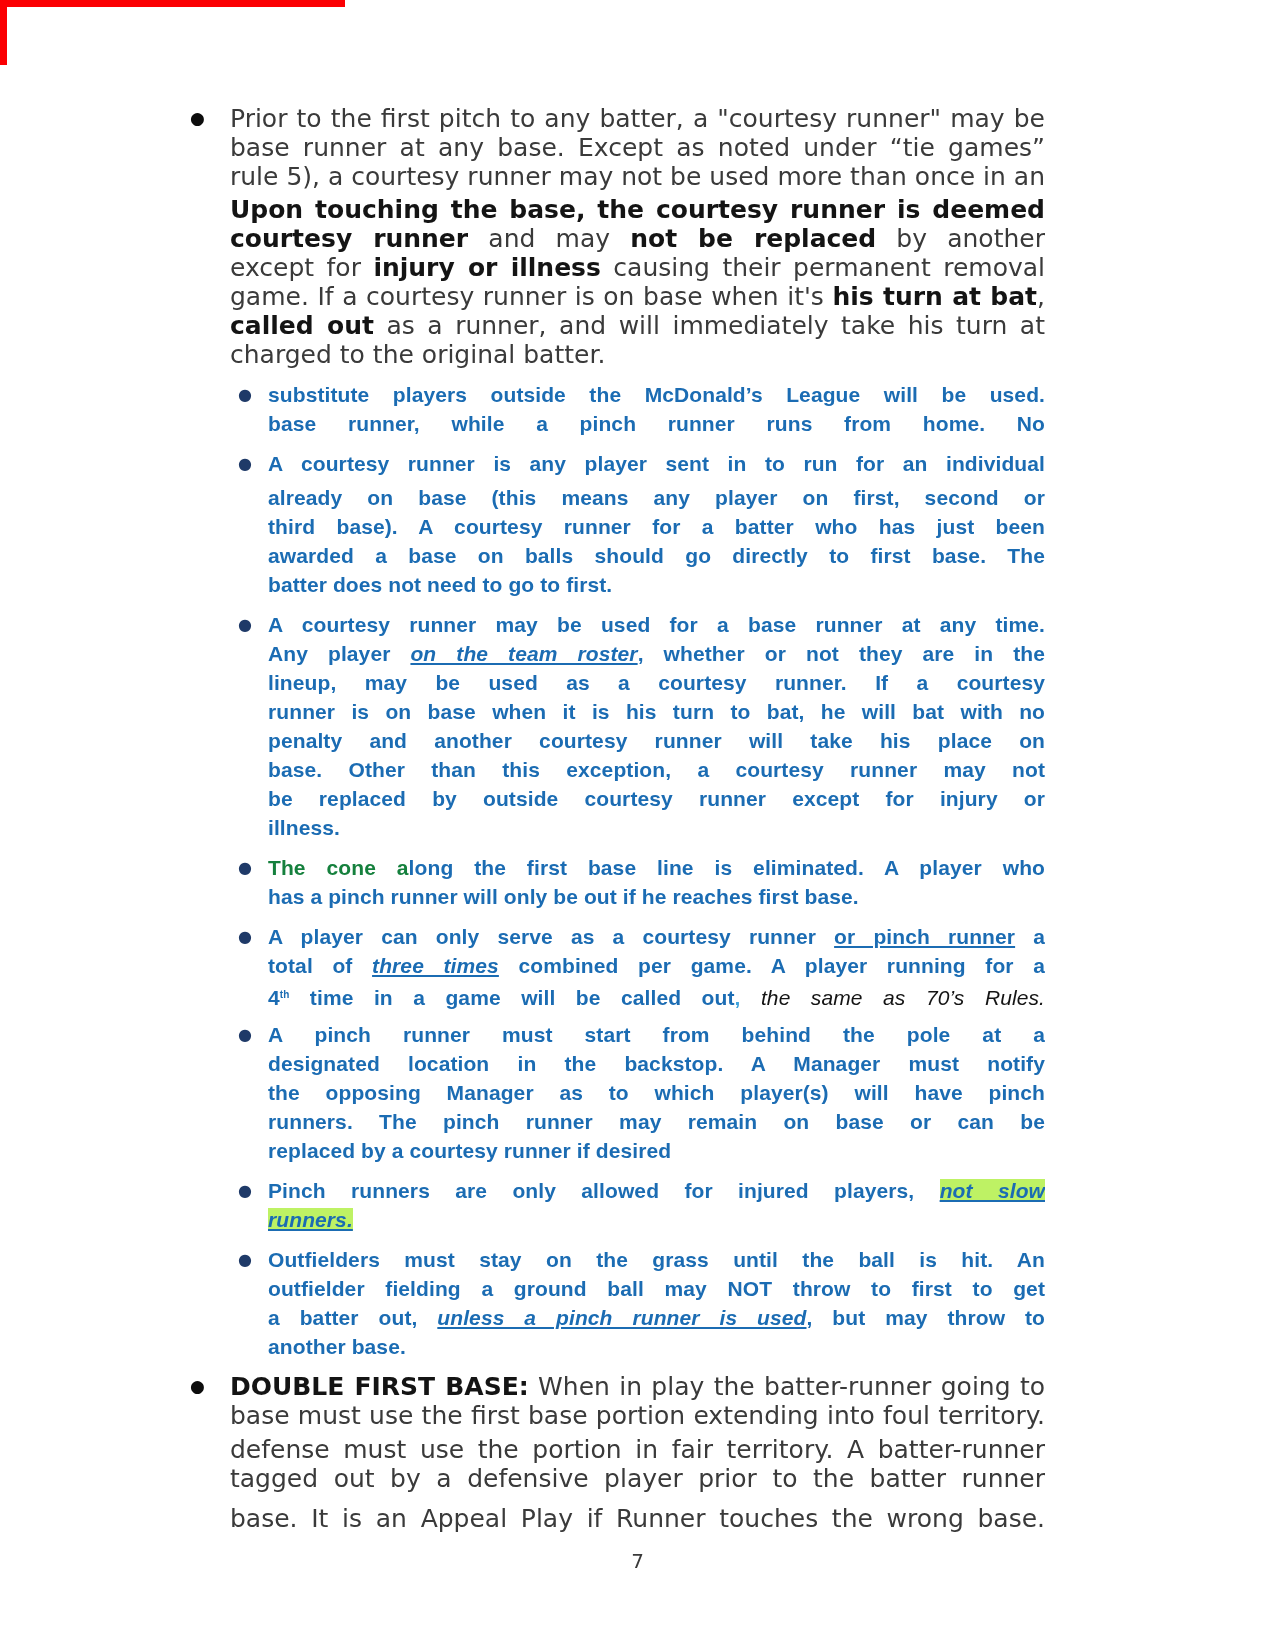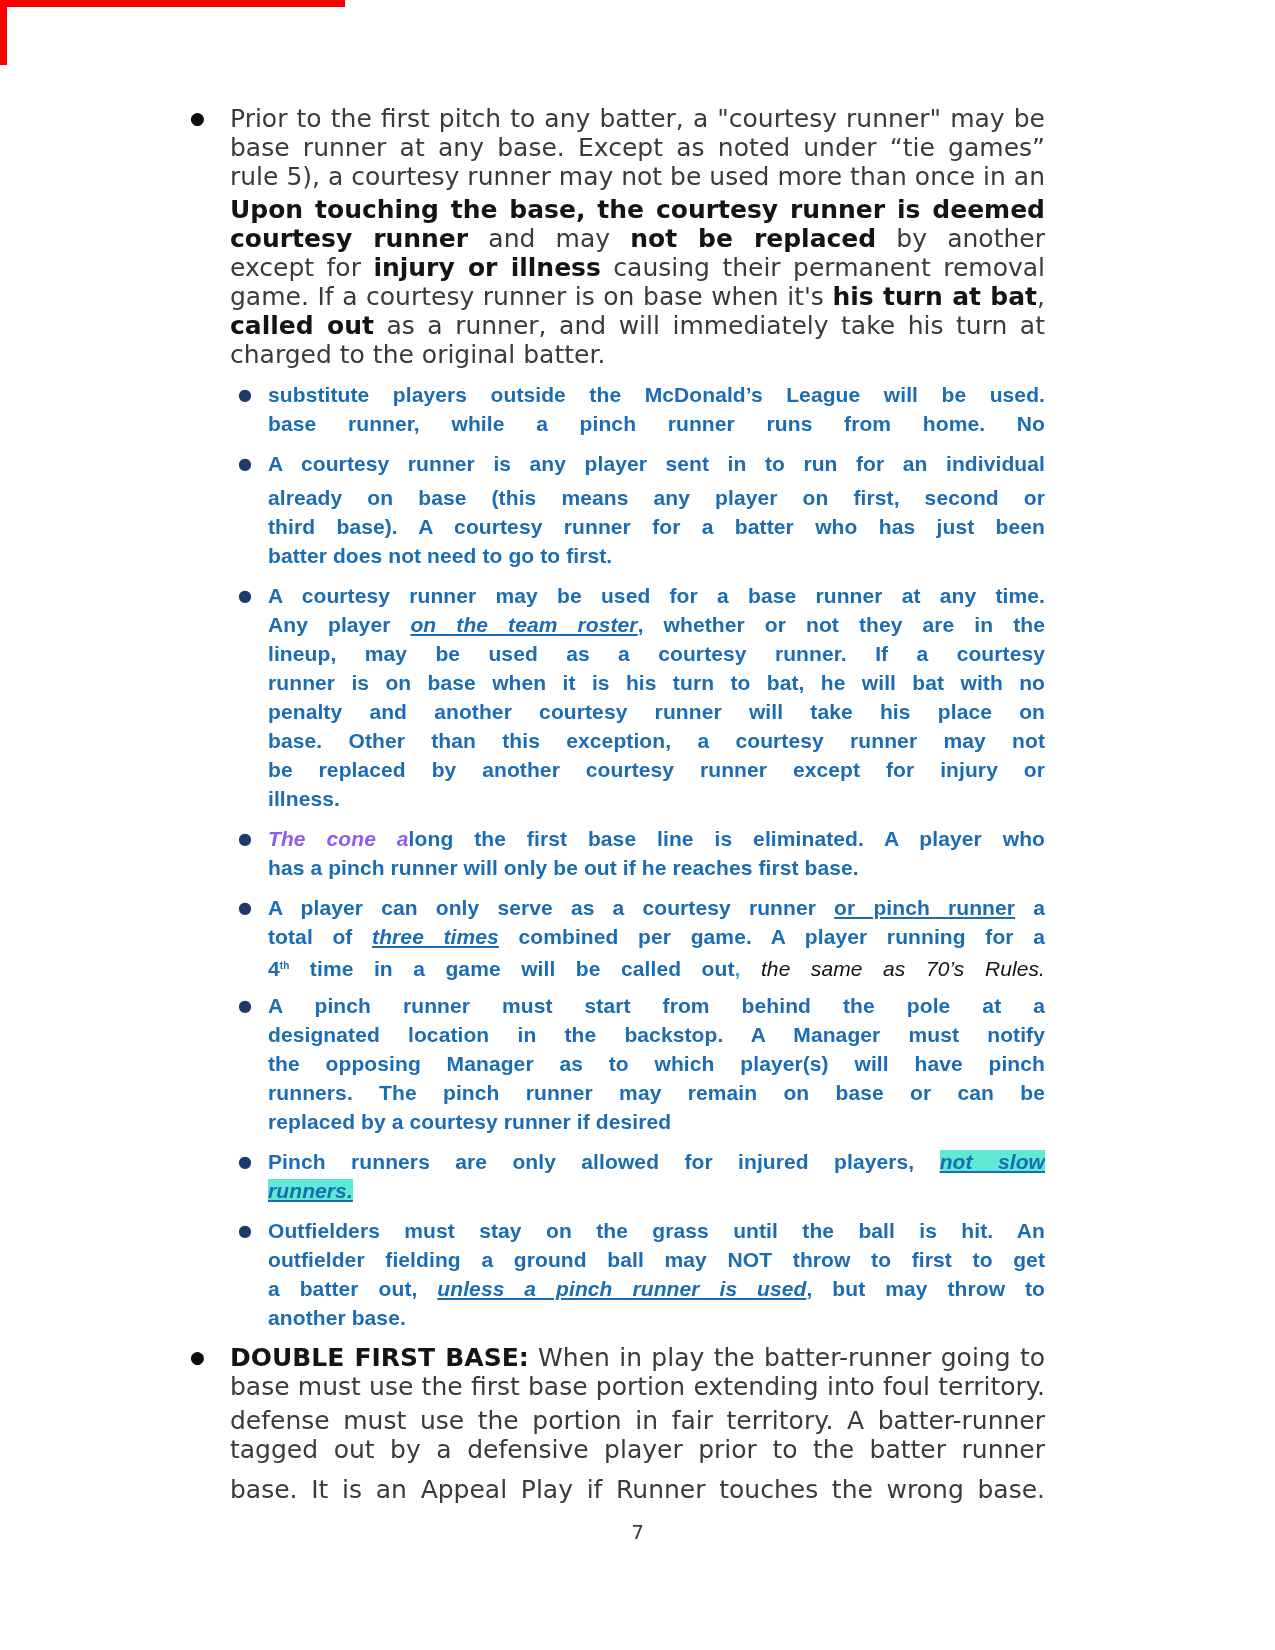--- a/index.html
+++ b/index.html
@@ -35,23 +35,23 @@
   .level1 .line{font-family:"DejaVu Sans",sans-serif;font-size:25px;color:#3a3a3a;}
   .level2 .line{font-family:"Liberation Sans",sans-serif;font-weight:700;font-size:21px;color:#1b6cb3;letter-spacing:0.1px;}
 
   
   .run-n{}
   .run-b{font-weight:700;color:#141414;}
   .run-bi{font-weight:400;font-style:italic;color:#141414;font-family:"Liberation Sans",sans-serif;font-size:21px;}
   .run-bl{}
   .run-blu{text-decoration:underline;}
   .run-blui{text-decoration:underline;font-style:italic;}
-  .run-lt{color:#8b5cf6;font-style:italic;}
+  .run-lt{color:#15803d;}
   .run-cm{color:#3fa3dc;}
-  .run-hl{background:#5eead4;text-decoration:underline;font-style:italic;}
+  .run-hl{background:#bef264;text-decoration:underline;font-style:italic;}
   .run-sup{font-size:10px;vertical-align:7px;}
 
   .footer{
     margin-top:16px;width:100%;text-align:center;
     font-family:"DejaVu Sans",sans-serif;font-size:20px;color:#3a3a3a;
   }
 </style>
 </head>
 <body>
 
@@ -75,31 +75,32 @@
       <div class="bullet level2">
         <span class="marker m2">●</span>
         <div class="line"><span class="run-bl">substitute players outside the McDonald’s League will be used.</span></div>
         <div class="line"><span class="run-bl">base runner,  while a  pinch  runner runs  from home. No</span></div>
       </div>
       <div class="bullet level2">
         <span class="marker m2">●</span>
         <div class="line"><span class="run-bl">A courtesy runner is any player sent in to run for an individual</span></div>
         <div class="line" style="margin-top: 5px;"><span class="run-bl">already on base (this  means  any  player on first, second or</span></div>
         <div class="line"><span class="run-bl">third base).  A courtesy runner for a batter who has just been</span></div>
+        <div class="line"><span class="run-bl">awarded a base on balls should go directly to first base.  The</span></div>
         <div class="line last"><span class="run-bl">batter does not need to go to first.</span></div>
       </div>
       <div class="bullet level2">
         <span class="marker m2">●</span>
         <div class="line"><span class="run-bl">A courtesy runner may be used for a base runner at any time.</span></div>
         <div class="line"><span class="run-bl">Any player </span><span class="run-blui">on the team roster</span><span class="run-bl">, whether or not they are in the</span></div>
         <div class="line"><span class="run-bl">lineup,  may  be used as a  courtesy  runner. If a  courtesy</span></div>
         <div class="line"><span class="run-bl">runner is on base when it is his turn to bat, he will bat with no</span></div>
         <div class="line"><span class="run-bl">penalty and another courtesy runner will take his place on</span></div>
         <div class="line"><span class="run-bl">base.  Other than this exception, a courtesy runner may not</span></div>
-        <div class="line"><span class="run-bl">be replaced by another courtesy runner except for injury or</span></div>
+        <div class="line"><span class="run-bl">be replaced by outside courtesy runner except for injury or</span></div>
         <div class="line last"><span class="run-bl">illness.</span></div>
       </div>
       <div class="bullet level2">
         <span class="marker m2">●</span>
         <div class="line"><span class="run-lt">The cone a</span><span class="run-bl">long the first base line is eliminated.  A player who</span></div>
         <div class="line last"><span class="run-bl">has a pinch runner will only be out if he reaches first base.</span></div>
       </div>
       <div class="bullet level2">
         <span class="marker m2">●</span>
         <div class="line"><span class="run-bl">A player can only serve as a courtesy runner </span><span class="run-blu">or pinch runner</span><span class="run-bl"> a</span></div>

